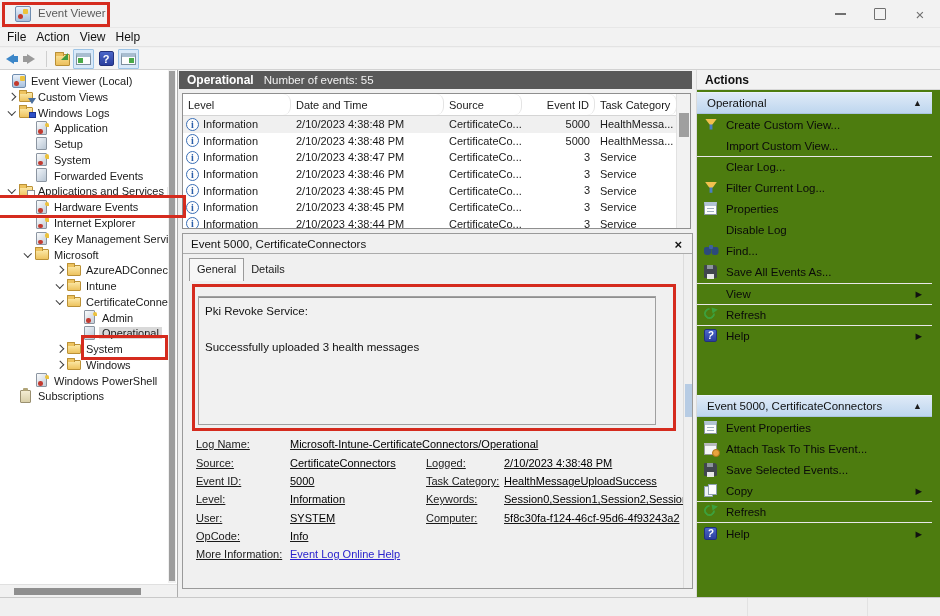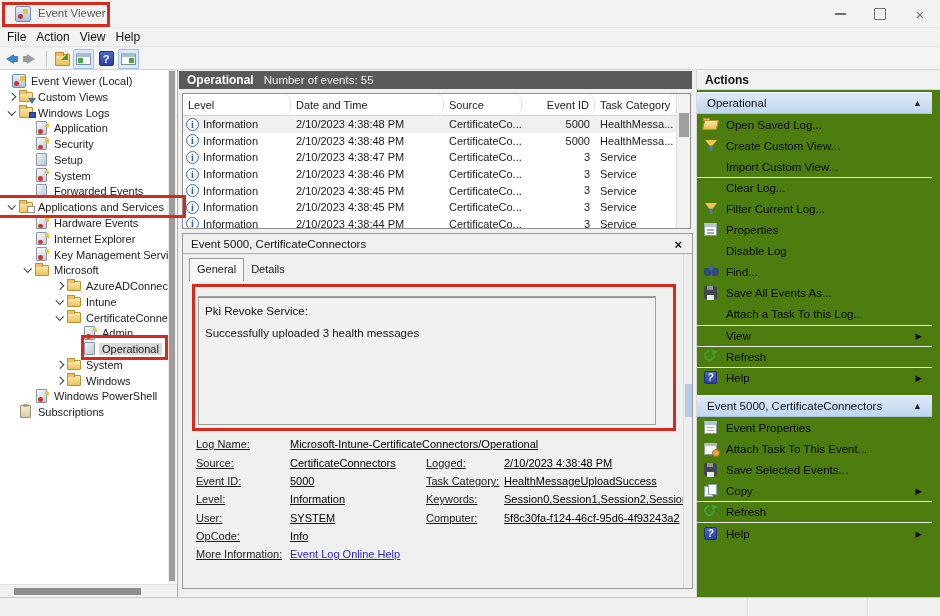--- a/index.html
+++ b/index.html
@@ -105,21 +105,21 @@
   .list-vscroll .thumb { position:absolute; left:2px; top:19px; width:10px; height:24px; background:#9f9f9f; }
 
   .detailbox { position:absolute; left:3px; top:163px; width:511px; height:356px; background:#f0f0f0; border:1px solid #9a9a9a; }
   .dheader { position:absolute; left:0; top:0; width:509px; height:20px; background:#f0f0f0; border-bottom:1px solid #ababab; display:flex; align-items:center; padding-left:8px; }
   .dheader .dtitle { font-size:11.5px; color:#111; }
   .dclose { position:absolute; right:10px; top:0; height:20px; display:flex; align-items:center; font-weight:bold; font-size:13px; color:#111; }
   .dtabs { position:absolute; left:6px; top:26px; height:21px; display:flex; }
   .dtab { padding:3px 7px 0 7px; font-size:11px; color:#1a1a1a; }
   .dtab.is-active { background:#f7f7f7; border:1px solid #9a9a9a; border-bottom:none; margin-top:-2px; padding-top:4px; z-index:2; }
   .msgbox { position:absolute; left:15px; top:62px; width:458px; height:129px; background:#f1f1f1; border:1px solid #a0a0a0; box-shadow:inset 0 1px 0 #8f8f8f; padding:8px 22px 0 6px; font-size:11.5px; color:#111; }
-  .msgbox .mline2 { margin-top:10px; }
+  .msgbox .mline2 { margin-top:24px; }
   .dfields { position:absolute; left:13px; top:201px; width:492px;text-decoration:underline; }
   .drow { display:flex; height:18.4px; align-items:center; white-space:nowrap; font-size:11px; }
   .dlab { width:94px; flex:0 0 94px; color:#1a1a1a; }
   .dval { width:136px; flex:0 0 136px; overflow:visible; color:#000; }
   .dlab2 { width:78px; flex:0 0 78px; color:#1a1a1a; }
   .dval2 { flex:1 1 auto; overflow:hidden; color:#000; }
   .dlink { color:#2a22cd; text-decoration:underline; }
   .det-vscroll { position:absolute; right:0; top:20px; width:9px; height:334px; background:#efefef; border-left:1px solid #dcdcdc; }
   .det-vscroll .thumb { position:absolute; left:1px; top:130px; width:7px; height:33px; background:#b7cce4; }
 
@@ -261,32 +261,20 @@
             <i class="d1"></i>
             <i class="d2"></i>
             <i class="o"></i>
           </span>
           <span class="tlab">Application</span>
         </div>
         <div class="trow lvl-1">
           <span class="chev">
             <i></i>
           </span>
-          <span class="ticon i-log">
-            <i class="b"></i>
-            <i class="d1"></i>
-            <i class="d2"></i>
-            <i class="o"></i>
-          </span>
-          <span class="tlab">Security</span>
-        </div>
-        <div class="trow lvl-1">
-          <span class="chev">
-            <i></i>
-          </span>
           <span class="ticon i-logp">
             <i class="b"></i>
             <i class="d1"></i>
             <i class="d2"></i>
             <i class="o"></i>
           </span>
           <span class="tlab">Setup</span>
         </div>
         <div class="trow lvl-1">
           <span class="chev">
@@ -652,29 +640,20 @@
   <div class="actions">
     <div class="ahead">Actions</div>
     <div class="agutter"></div>
 
     <div class="asection-h asec1">
       <span>Operational</span>
       <span class="coll">▲</span>
     </div>
     <div class="alist alist1">
 
-    <div class="arow">
-          <span class="aicon ai-folderopen">
-            <i class="b"></i>
-            <i class="o"></i>
-            <i class="t"></i>
-          </span>
-          <span class="alab">Open Saved Log...</span>
-          <span class="sub" style="visibility: hidden;">▶</span>
-        </div>
         <div class="arow">
           <span class="aicon ai-funnel">
             <i class="b"></i>
             <i class="o"></i>
             <i class="t"></i>
           </span>
           <span class="alab">Create Custom View...</span>
           <span class="sub" style="visibility: hidden;">▶</span>
         </div>
         <div class="arow">
@@ -731,29 +710,20 @@
           <span class="alab">Find...</span>
           <span class="sub" style="visibility: hidden;">▶</span>
         </div>
         <div class="arow">
           <span class="aicon ai-disk">
             <i class="b"></i>
             <i class="o"></i>
             <i class="t"></i>
           </span>
           <span class="alab">Save All Events As...</span>
-          <span class="sub" style="visibility: hidden;">▶</span>
-        </div>
-        <div class="arow">
-          <span class="aicon">
-            <i class="b"></i>
-            <i class="o"></i>
-            <i class="t"></i>
-          </span>
-          <span class="alab">Attach a Task To this Log...</span>
           <span class="sub" style="visibility: hidden;">▶</span>
         </div>
         <div class="arow row-sep">
           <span class="aicon">
             <i class="b"></i>
             <i class="o"></i>
             <i class="t"></i>
           </span>
           <span class="alab">View</span>
           <span class="sub">▶</span>

